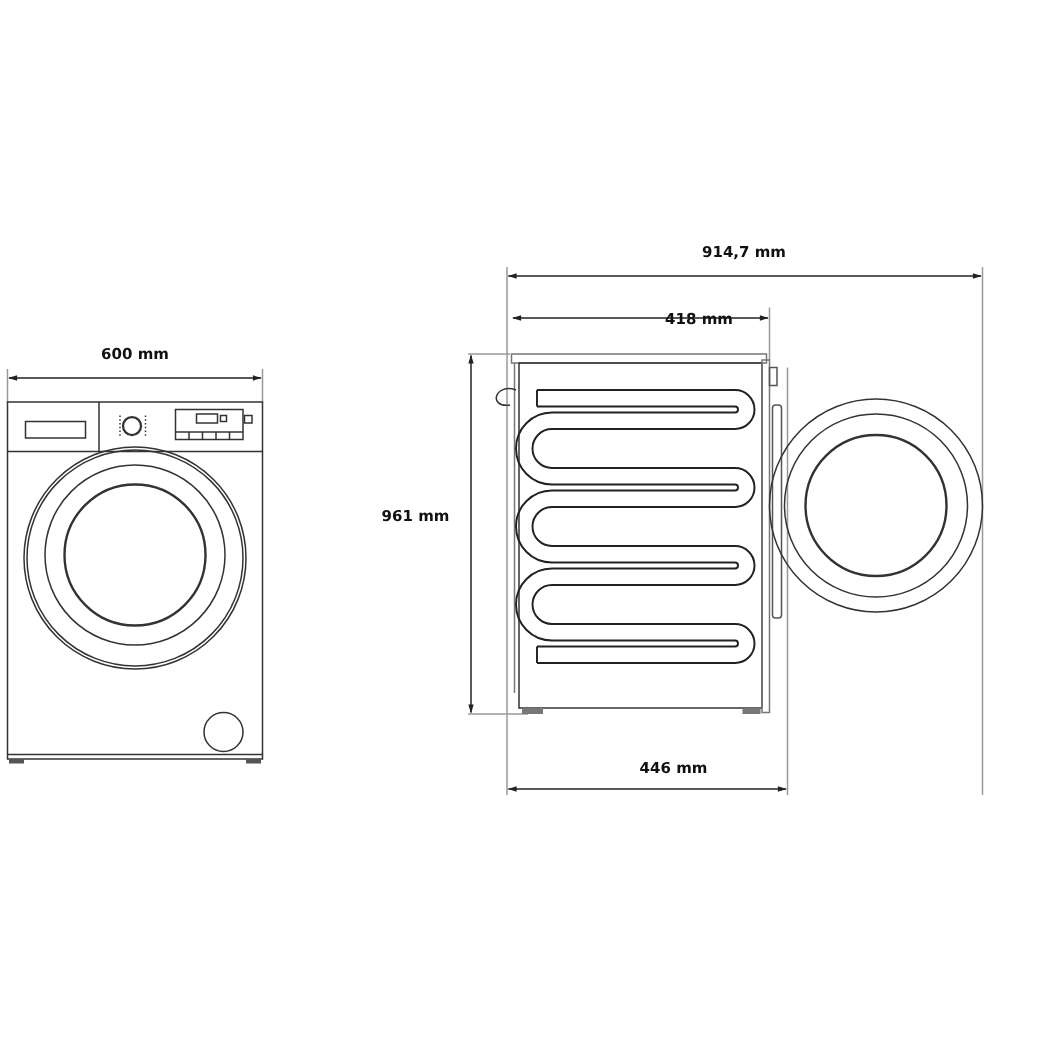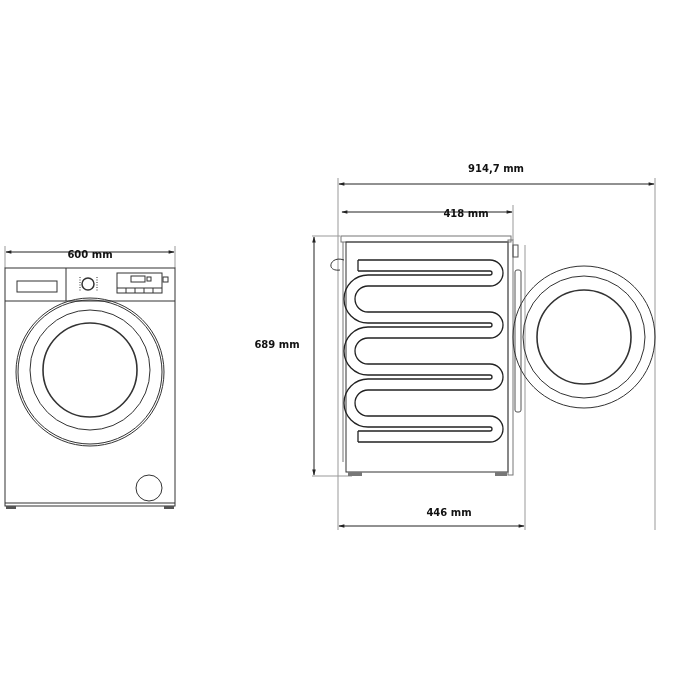--- a/index.html
+++ b/index.html
@@ -85,17 +85,17 @@
     <line x1="358" y1="260" x2="358" y2="271" stroke="#222" stroke-width="1.3"></line>
     <line x1="358" y1="431" x2="358" y2="442" stroke="#222" stroke-width="1.3"></line>
 
     <rect x="515" y="270" width="6" height="142" rx="2" stroke="#555"></rect>
     <circle cx="584" cy="337" r="71"></circle>
     <circle cx="584" cy="337" r="61"></circle>
     <circle cx="584" cy="337" r="47" stroke-width="1.6"></circle>
   </g>
 </svg>
 
-<div class="label" style="left:90px; top:249px;">600 mm</div>
+<div class="label" style="left:90px; top:231px;">600 mm</div>
 <div class="label" style="left:496px; top:163px;">914,7 mm</div>
 <div class="label" style="left:426px; top:208px;margin-left:40px;">418 mm</div>
-<div class="label" style="left:277px; top:339px;">689 mm</div>
+<div class="label" style="left:277px; top:339px;">961 mm</div>
 <div class="label" style="left:449px; top:507px;">446 mm</div>
 
 </body></html>

